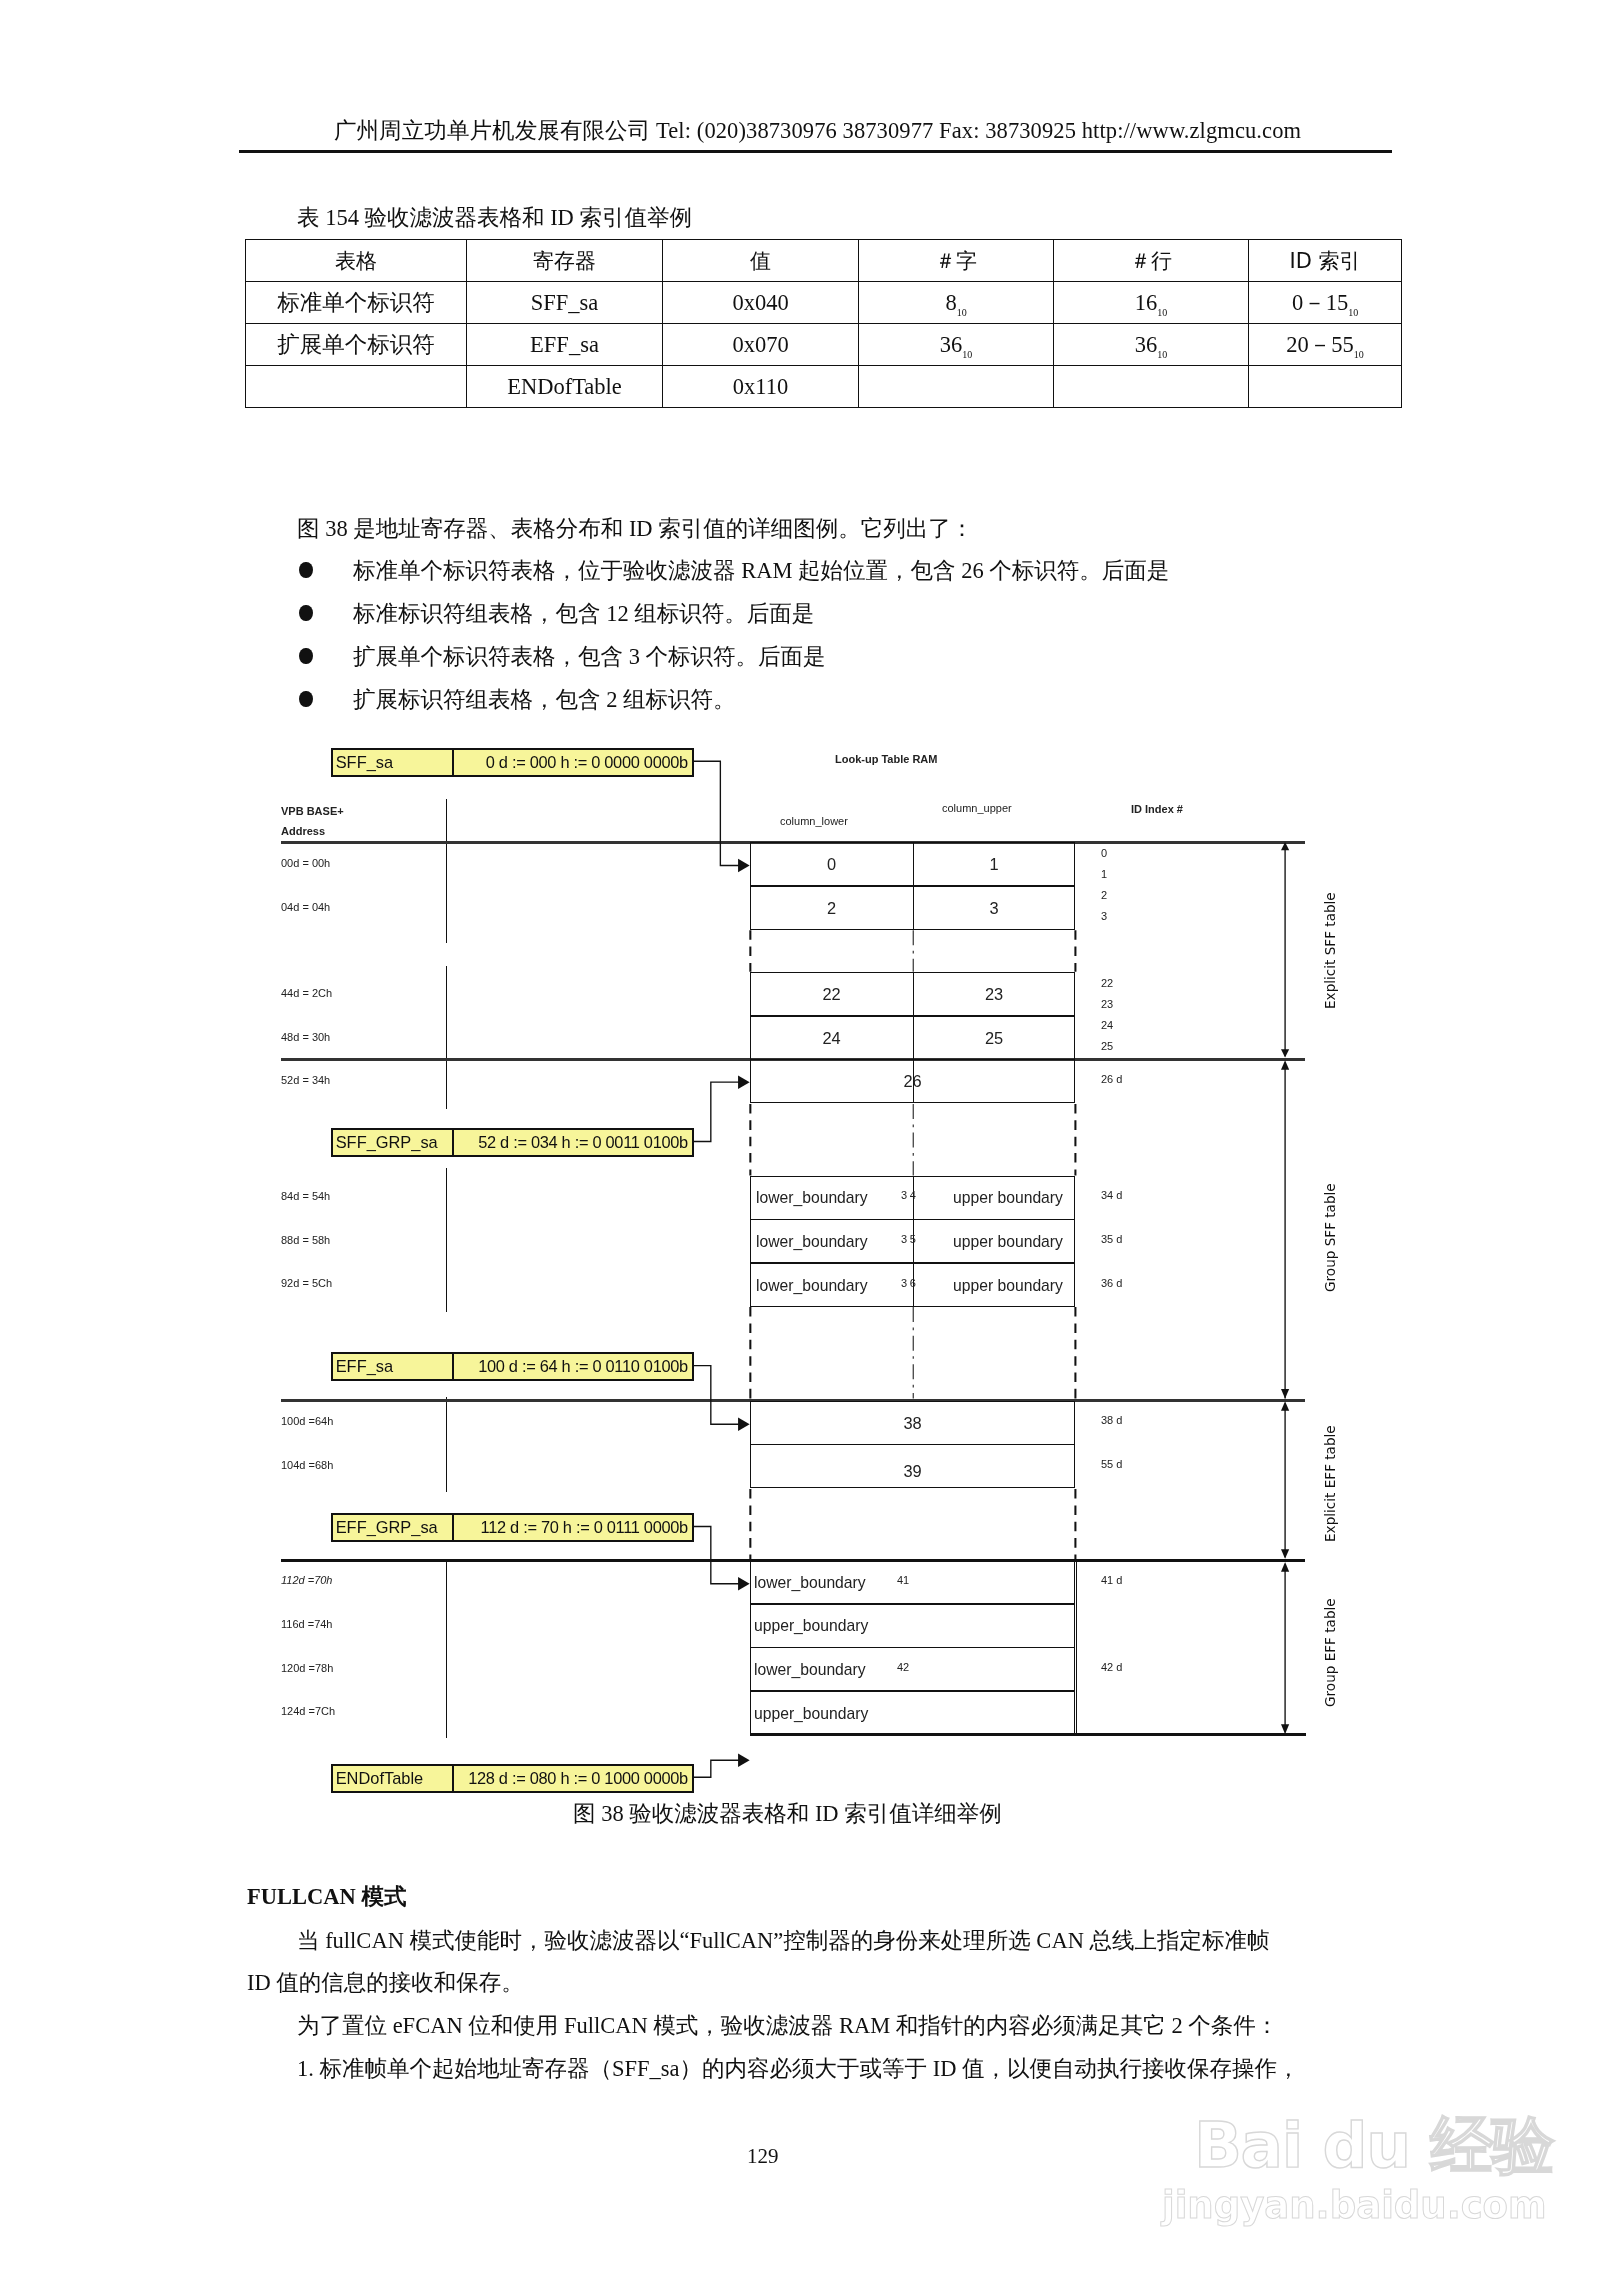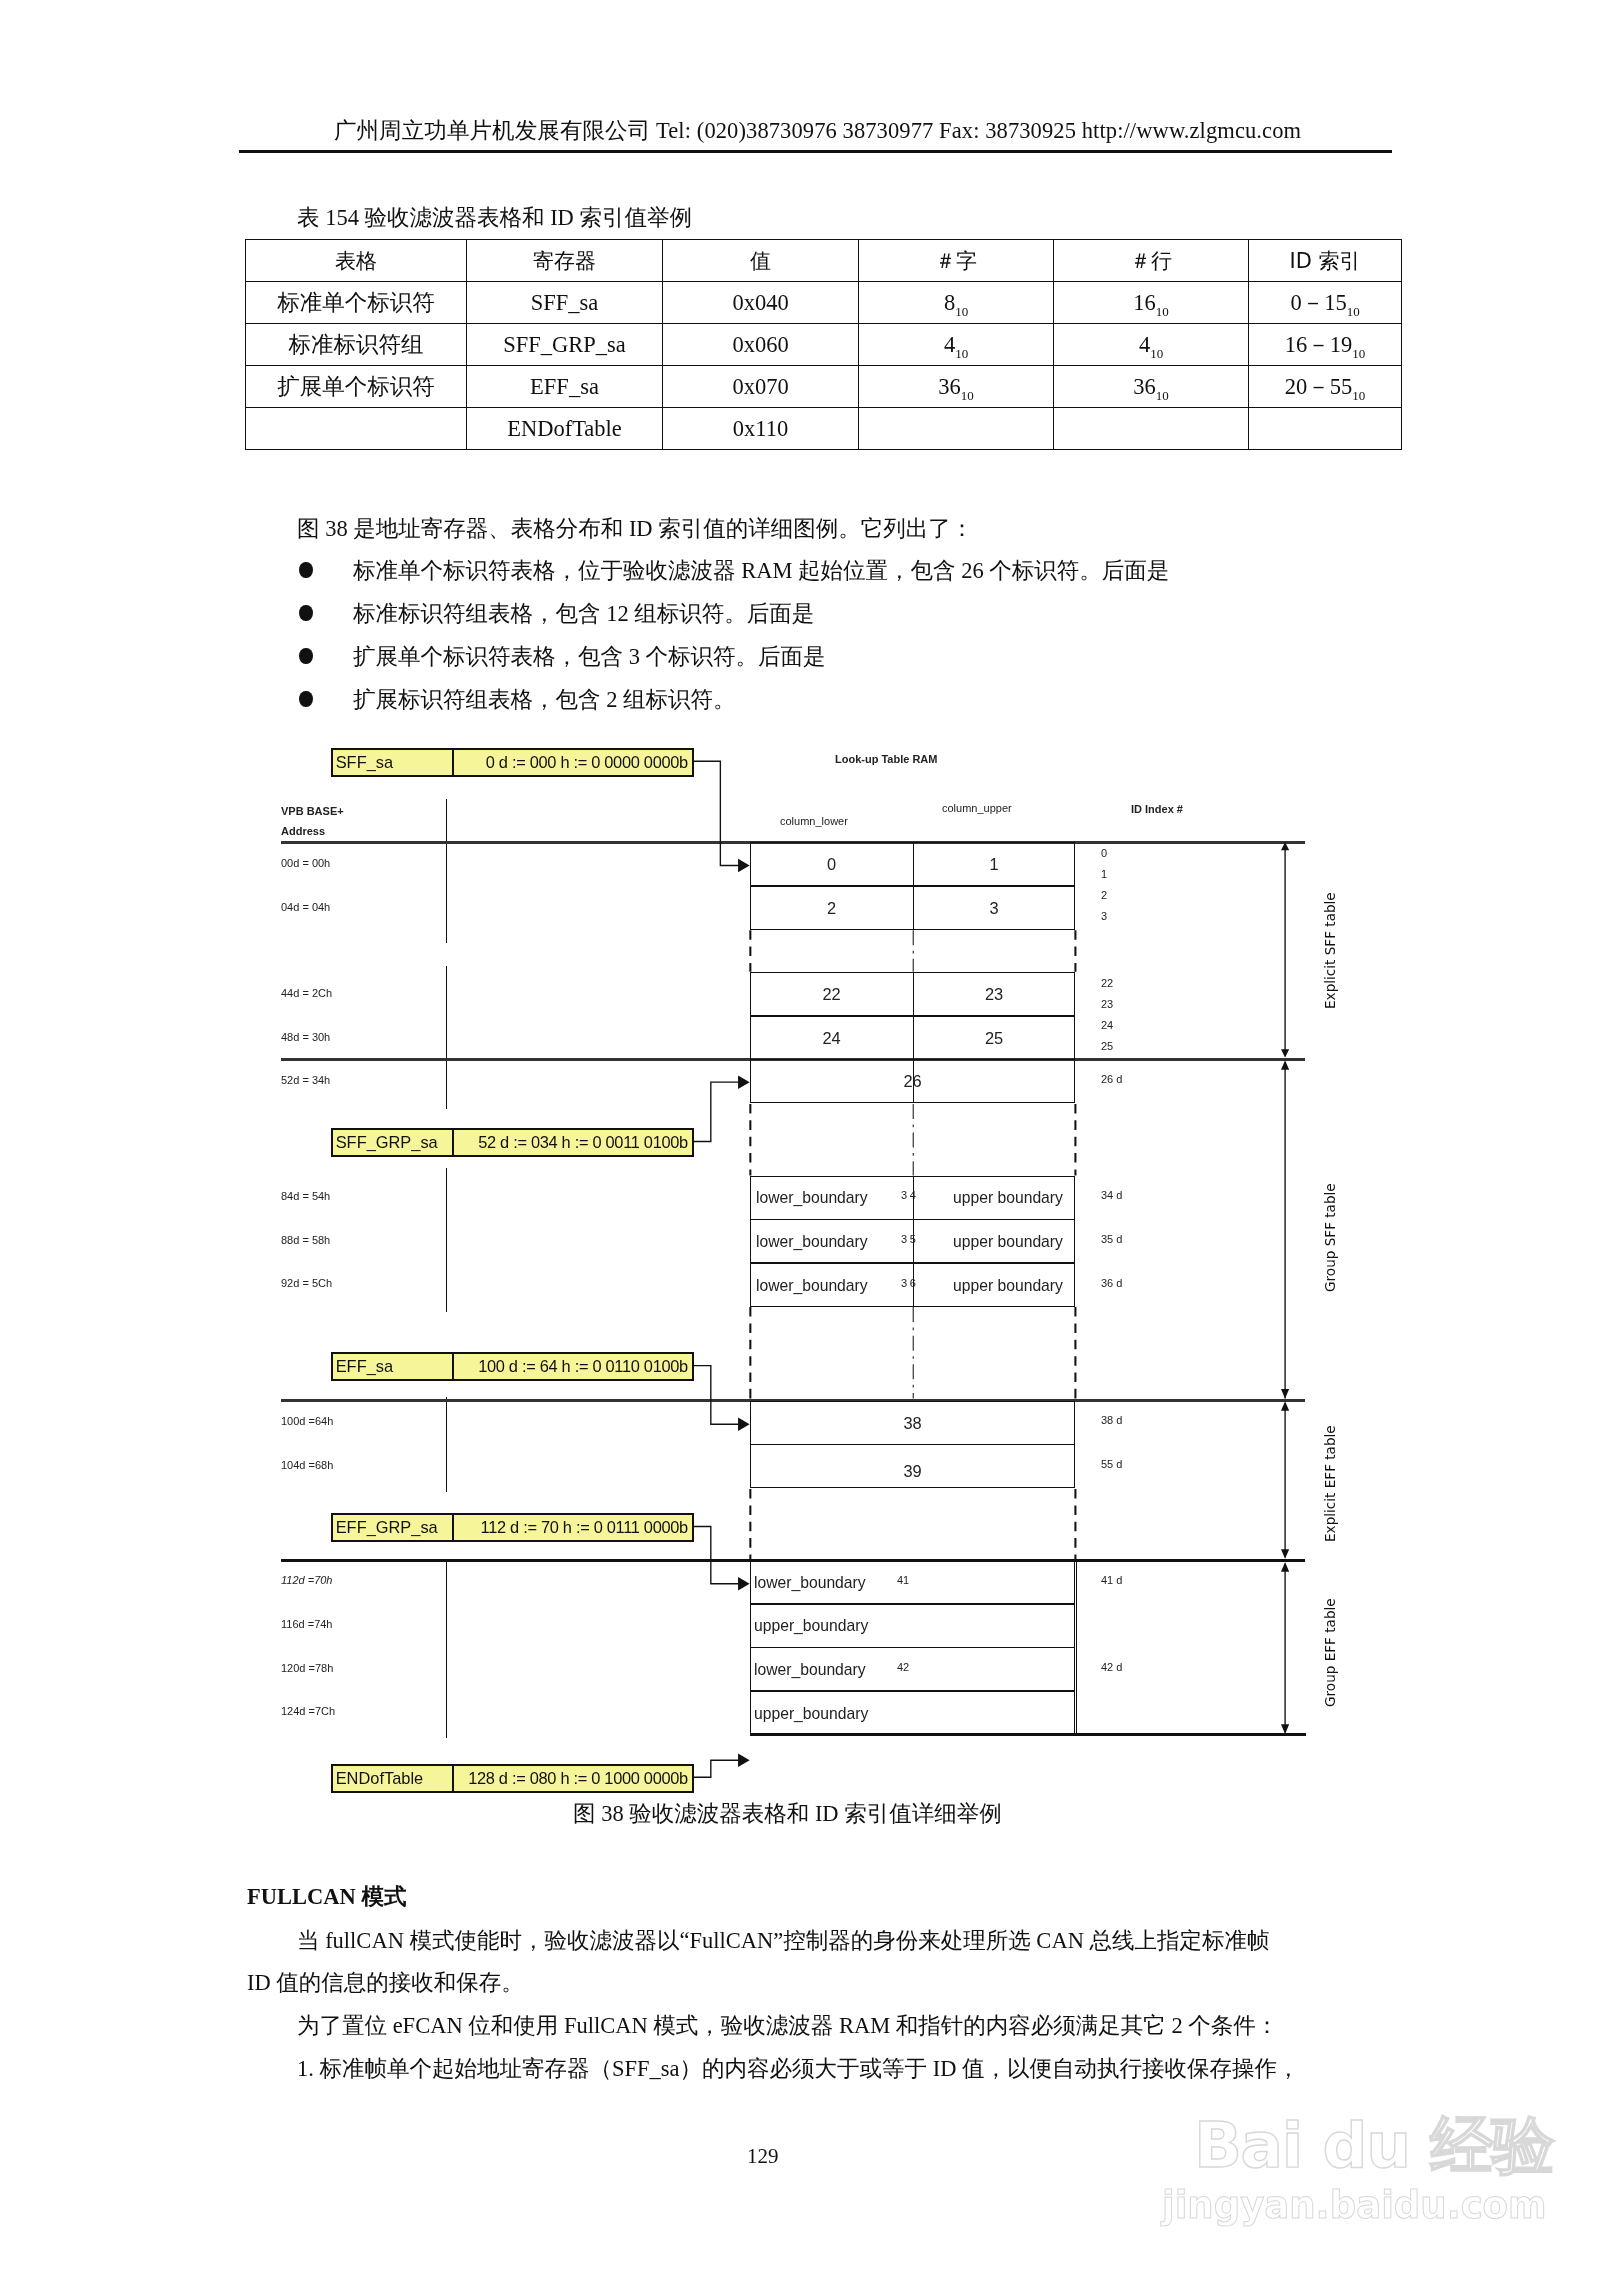--- a/index.html
+++ b/index.html
@@ -4,21 +4,21 @@
 <style>
   html,body{margin:0;padding:0;background:#fff;}
   body{width:1622px;height:2295px;position:relative;overflow:hidden;font-family:"Liberation Serif","DejaVu Serif",serif;color:#111;}
   .abs{position:absolute;}
   .hdr{left:245px;top:115px;width:1145px;font-size:22.5px;text-align:center;white-space:nowrap;letter-spacing:0.1px;}
   .hdr-line{left:239px;top:150px;width:1153px;height:2.7px;background:#111;}
   .caption{font-size:22.5px;white-space:nowrap;}
   table.t154{position:absolute;left:245px;top:239px;width:1157px;border-collapse:collapse;table-layout:fixed;font-size:22.5px;}
   table.t154 td,table.t154 th{border:1.7px solid #111;height:41px;text-align:center;font-weight:normal;padding:0;}
   table.t154 th{font-family:"DejaVu Sans",sans-serif;font-size:21px;}
-  sub{font-size:13px;vertical-align:-5.5px;line-height:0;}
+  sub{font-size:10px;vertical-align:-5.5px;line-height:0;}
   .para{font-size:22.5px;white-space:nowrap;}
   .bullet{width:13.6px;height:16.4px;border-radius:50%;background:#111;}
   .dg{font-family:"Liberation Sans","DejaVu Sans",sans-serif;font-size:11px;color:#222;white-space:nowrap;}
   .hline{height:3.4px;background:#333;}
   .vline{width:1.4px;background:#111;}
   .ybox{background:#f7f59a;border:2.7px solid #111;box-sizing:border-box;display:flex;}
   .ybox .k{width:116px;border-right:2.7px solid #111;padding-left:2.7px;display:flex;align-items:center;font-family:"Liberation Sans",sans-serif;font-size:16.4px;}
   .ybox .v{flex:1;display:flex;align-items:center;justify-content:flex-end;padding-right:4.1px;font-family:"Liberation Sans",sans-serif;font-size:16.4px;letter-spacing:-0.3px;}
   .cell{position:absolute;display:flex;align-items:center;justify-content:center;font-family:"Liberation Sans",sans-serif;font-size:16.4px;color:#222;}
   .rot{transform:rotate(-90deg);transform-origin:left top;font-family:"DejaVu Sans",sans-serif;font-size:13.6px;white-space:nowrap;color:#111;}
@@ -49,28 +49,20 @@
     <th>＃行</th>
     <th>ID 索引</th>
   </tr>
   <tr>
     <td>标准单个标识符</td>
     <td>SFF_sa</td>
     <td>0x040</td>
     <td><span>8</span><sub>10</sub></td>
     <td><span>16</span><sub>10</sub></td>
     <td><span>0－15</span><sub>10</sub></td>
-  </tr>
-  <tr>
-    <td>标准标识符组</td>
-    <td>SFF_GRP_sa</td>
-    <td>0x060</td>
-    <td><span>4</span><sub>10</sub></td>
-    <td><span>4</span><sub>10</sub></td>
-    <td><span>16－19</span><sub>10</sub></td>
   </tr>
   <tr>
     <td>扩展单个标识符</td>
     <td>EFF_sa</td>
     <td>0x070</td>
     <td><span>36</span><sub>10</sub></td>
     <td><span>36</span><sub>10</sub></td>
     <td><span>20－55</span><sub>10</sub></td>
   </tr>
   <tr>

